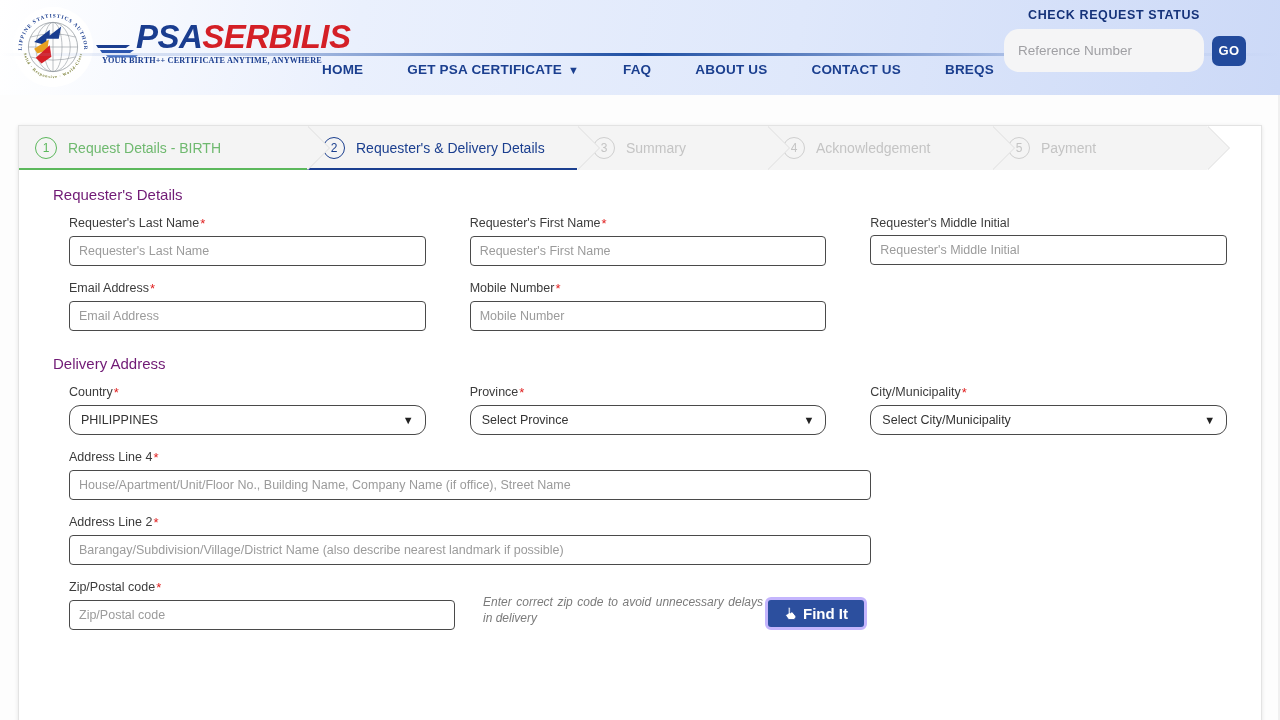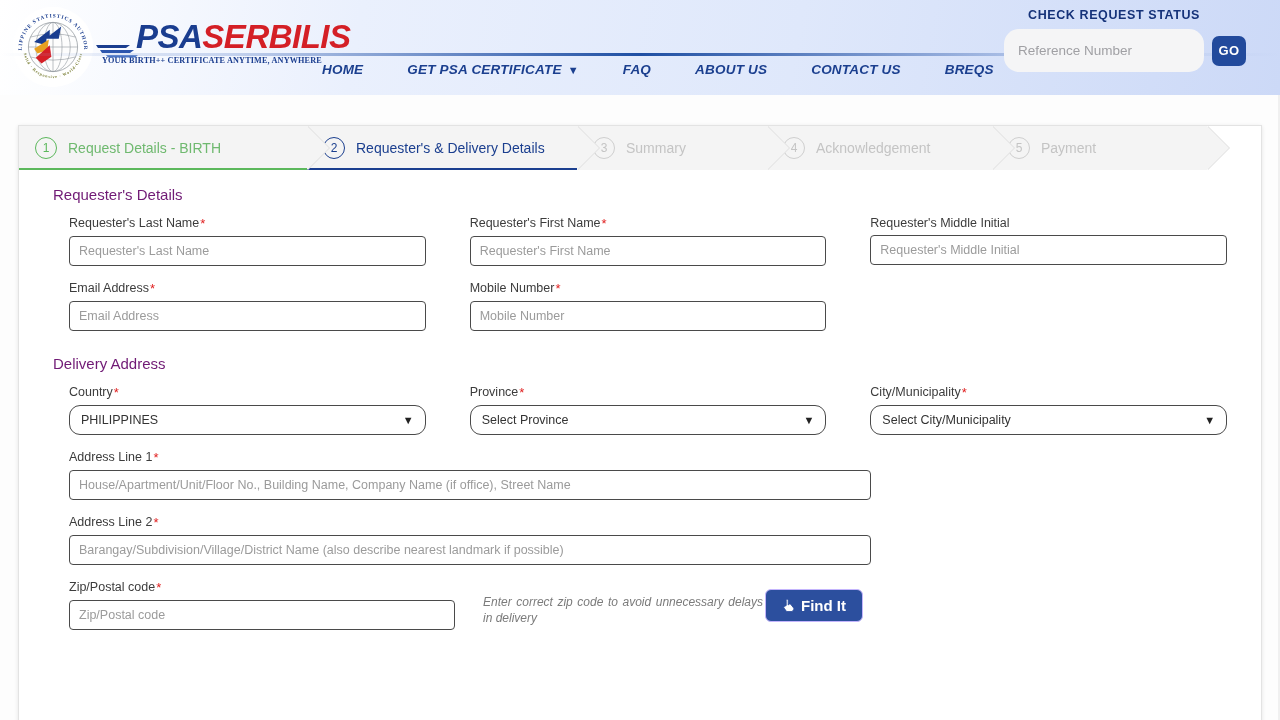--- a/index.html
+++ b/index.html
@@ -40,21 +40,21 @@
   }
   .swoosh { position: absolute; left: 10px; top: 20px; }
 
   .nav {
     position: absolute; left: 300px; top: 62px;
     display: flex; gap: 0px; align-items: center;
   }
   .nav-item {
     font-size: 13.5px; font-weight: bold; color: #1b3f8f;
     letter-spacing: .2px; padding: 0 22px; cursor: pointer;
-    white-space: nowrap; display: flex; align-items: center; gap: 6px; font-style: italic;
+    white-space: nowrap; display: flex; align-items: center; gap: 6px;
   }
   .caret { display: inline-block; font-size: 11px; line-height: 1; transform: translateY(1px); }
 
   .status-box { position: absolute; right: 14px; top: 8px; width: 262px; }
   .status-title {
     font-size: 12.5px; font-weight: bold; color: #16337a;
     letter-spacing: .6px; margin-bottom: 7px; padding-left: 24px;
   }
   .status-row { display: flex; align-items: center; gap: 8px; }
   .ref-input {
@@ -151,23 +151,23 @@
   }
 
   .zip-row { display: flex; align-items: flex-end; gap: 0; margin-top: 3px; }
   .zip-left { width: 386px; }
   .zip-hint {
     width: 280px; margin-left: 28px; margin-bottom: 4px;
     font-size: 12px; font-style: italic; color: #7b7b7b;
     text-align: justify; line-height: 1.35;
   }
   .find-btn {
-    margin-left: 2px; margin-bottom: 8px;
+    margin-left: 2px; margin-bottom: 0;
     height: 33px; padding: 0 16px; border-radius: 6px;
-    background: #2c4f9e; color: #fff; border: 1px solid #c4b5fd;
+    background: #2c4f9e; color: #fff; border: 3px solid #c4b5fd;
     font-size: 15px; font-weight: bold; cursor: pointer;
     display: flex; align-items: center; gap: 5px;
     font-family: "Liberation Sans", sans-serif;
   }
 
   .scroll-edge {
     position: absolute; right: 0; top: 0; width: 2px; height: 720px;
     background: #f0f0f0;
   }
 </style>
@@ -353,21 +353,21 @@
             <select class="inp">
               <option>Select City/Municipality</option>
             </select>
             <span class="sel-caret">▼</span>
           </div>
         </div>
       </div>
 
       <div class="row">
         <div class="fld w-wide">
-          <span class="lbl"><span>Address Line 1</span><span class="req">*</span></span>
+          <span class="lbl"><span>Address Line 4</span><span class="req">*</span></span>
           <input class="inp" type="text" placeholder="House/Apartment/Unit/Floor No., Building Name, Company Name (if office), Street Name" style="">
         </div>
       </div>
 
       <div class="row">
         <div class="fld w-wide">
           <span class="lbl"><span>Address Line 2</span><span class="req">*</span></span>
           <input class="inp" type="text" placeholder="Barangay/Subdivision/Village/District Name (also describe nearest landmark if possible)" style="">
         </div>
       </div>

